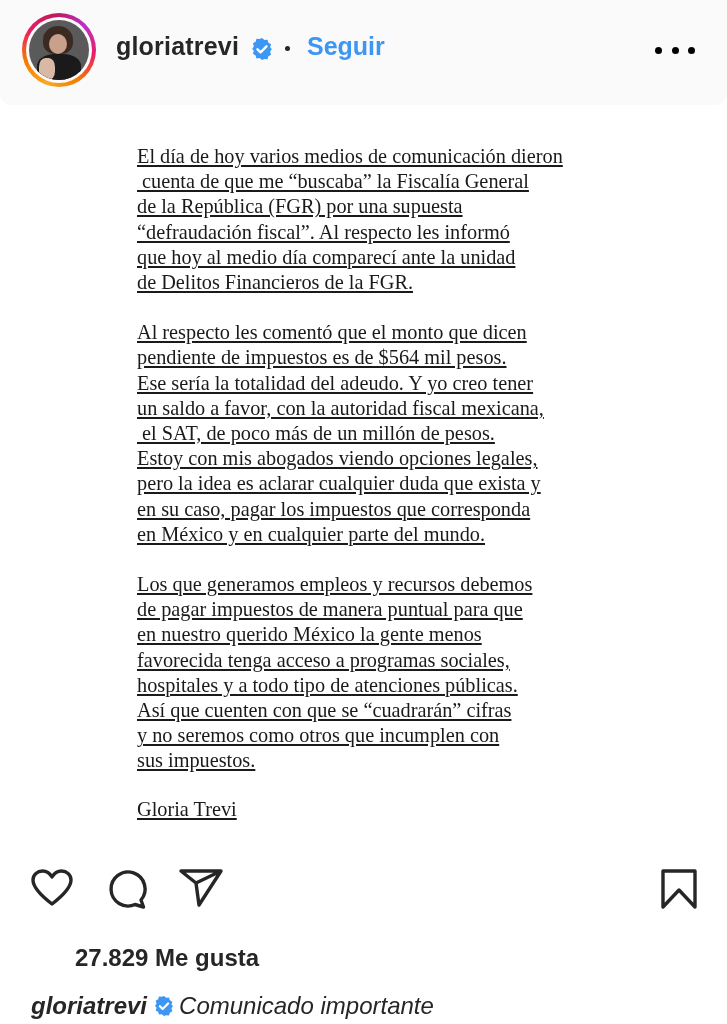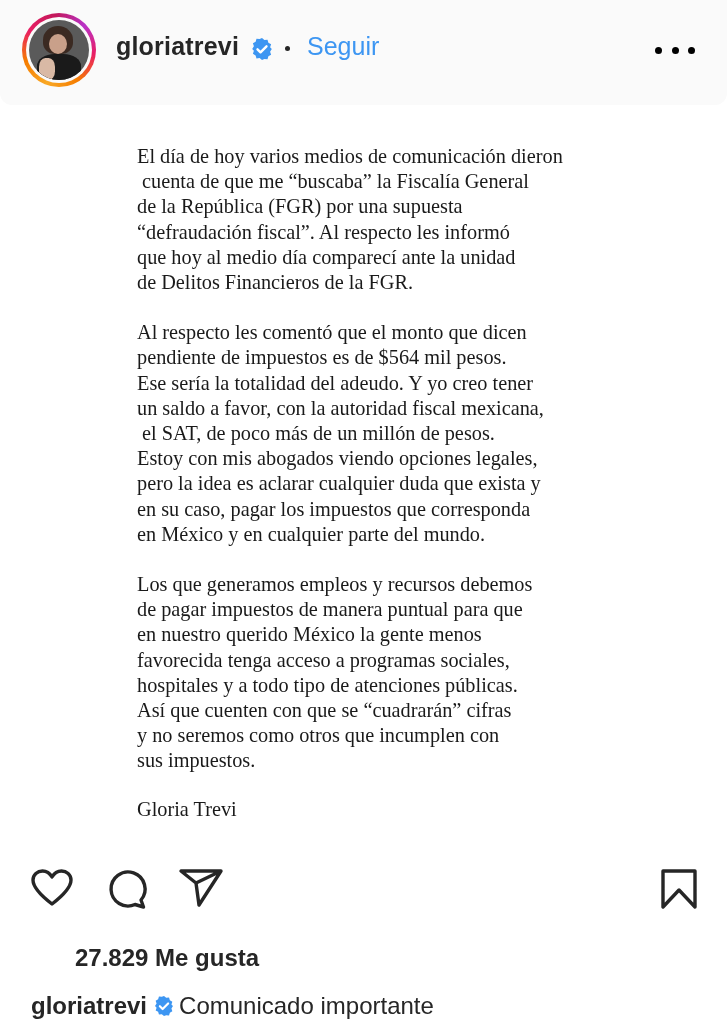--- a/index.html
+++ b/index.html
@@ -10,31 +10,31 @@
   .avatar-inner { position:absolute; left:4px; top:4px; width:66px; height:66px; border-radius:50%; background:#fafafa; }
   .avatar-photo { position:absolute; left:3px; top:3px; width:60px; height:60px; border-radius:50%; overflow:hidden;
     background:radial-gradient(circle at 50% 35%, #8a7a70 0 18%, #5a5a5a 19% 100%); }
   .avatar-photo .hair { position:absolute; left:14px; top:6px; width:30px; height:28px; border-radius:50% 50% 40% 40%; background:#3b2a22; }
   .avatar-photo .face { position:absolute; left:20px; top:14px; width:18px; height:20px; border-radius:50%; background:#c9a08a; }
   .avatar-photo .body { position:absolute; left:8px; top:34px; width:44px; height:30px; border-radius:40% 40% 0 0; background:#1a1a1a; }
   .avatar-photo .skin { position:absolute; left:10px; top:38px; width:16px; height:22px; border-radius:40%; background:#d9b9a5; }
   .username { position:absolute; left:116px; top:32px; font-size:25px; font-weight:bold; color:#262626; letter-spacing:0.2px; }
   .verified { position:absolute; left:250px; top:37px; width:24px; height:24px; }
   .dot-sep { position:absolute; left:285px; top:46px; width:5px; height:5px; border-radius:50%; background:#262626; }
-  .follow { position:absolute; left:307px; top:32px; font-size:25px; font-weight:normal; color:#3d96f2; cursor:pointer; }
+  .follow { position:absolute; left:307px; top:32px; font-size:25px; font-weight:bold; color:#3d96f2; cursor:pointer; }
   .more { position:absolute; left:655px; top:40px; width:40px; height:20px; display:flex; align-items:center; justify-content:space-between; }
   .more span { width:7px; height:7px; border-radius:50%; background:#000; display:block; }
   .post { position:absolute; left:0; top:105px; width:727px; height:740px; background:#ffffff; }
   .letter { position:absolute; left:137px; top:144px; width:480px; font-family:"Liberation Serif", serif; font-size:20.3px; line-height:25.2px; color:#1a1a1a; }
-  .letter p { margin:0 0 25px 0; white-space:pre; }
+  .letter p { margin:0 0 25px 0; white-space:pre;text-decoration:underline; }
   .letter p.sig { margin-top:-2px; }
   .actions { position:absolute; top:866px; left:0; width:727px; height:48px; }
   .icon { position:absolute; width:46px; height:46px; cursor:pointer; }
   .likes { position:absolute; left:31px; top:944px; font-size:24px; font-weight:bold; color:#262626;margin-left:44px; }
-  .caption { position:absolute; left:31px; top:992px; font-size:24px; color:#262626; white-space:nowrap; }
+  .caption { position:absolute; left:31px; top:992px; font-size:24px; color:#262626; white-space:nowrap;font-style:italic; }
   .caption .cap-user { font-weight:bold; }
   .caption .cap-badge { display:inline-block; width:22px; height:22px; vertical-align:-3px; margin:0 4px 0 6px; }
 </style>
 </head>
 <body>
 
 <div class="header">
   <div class="avatar-ring">
     <div class="avatar-inner">
       <div class="avatar-photo">

